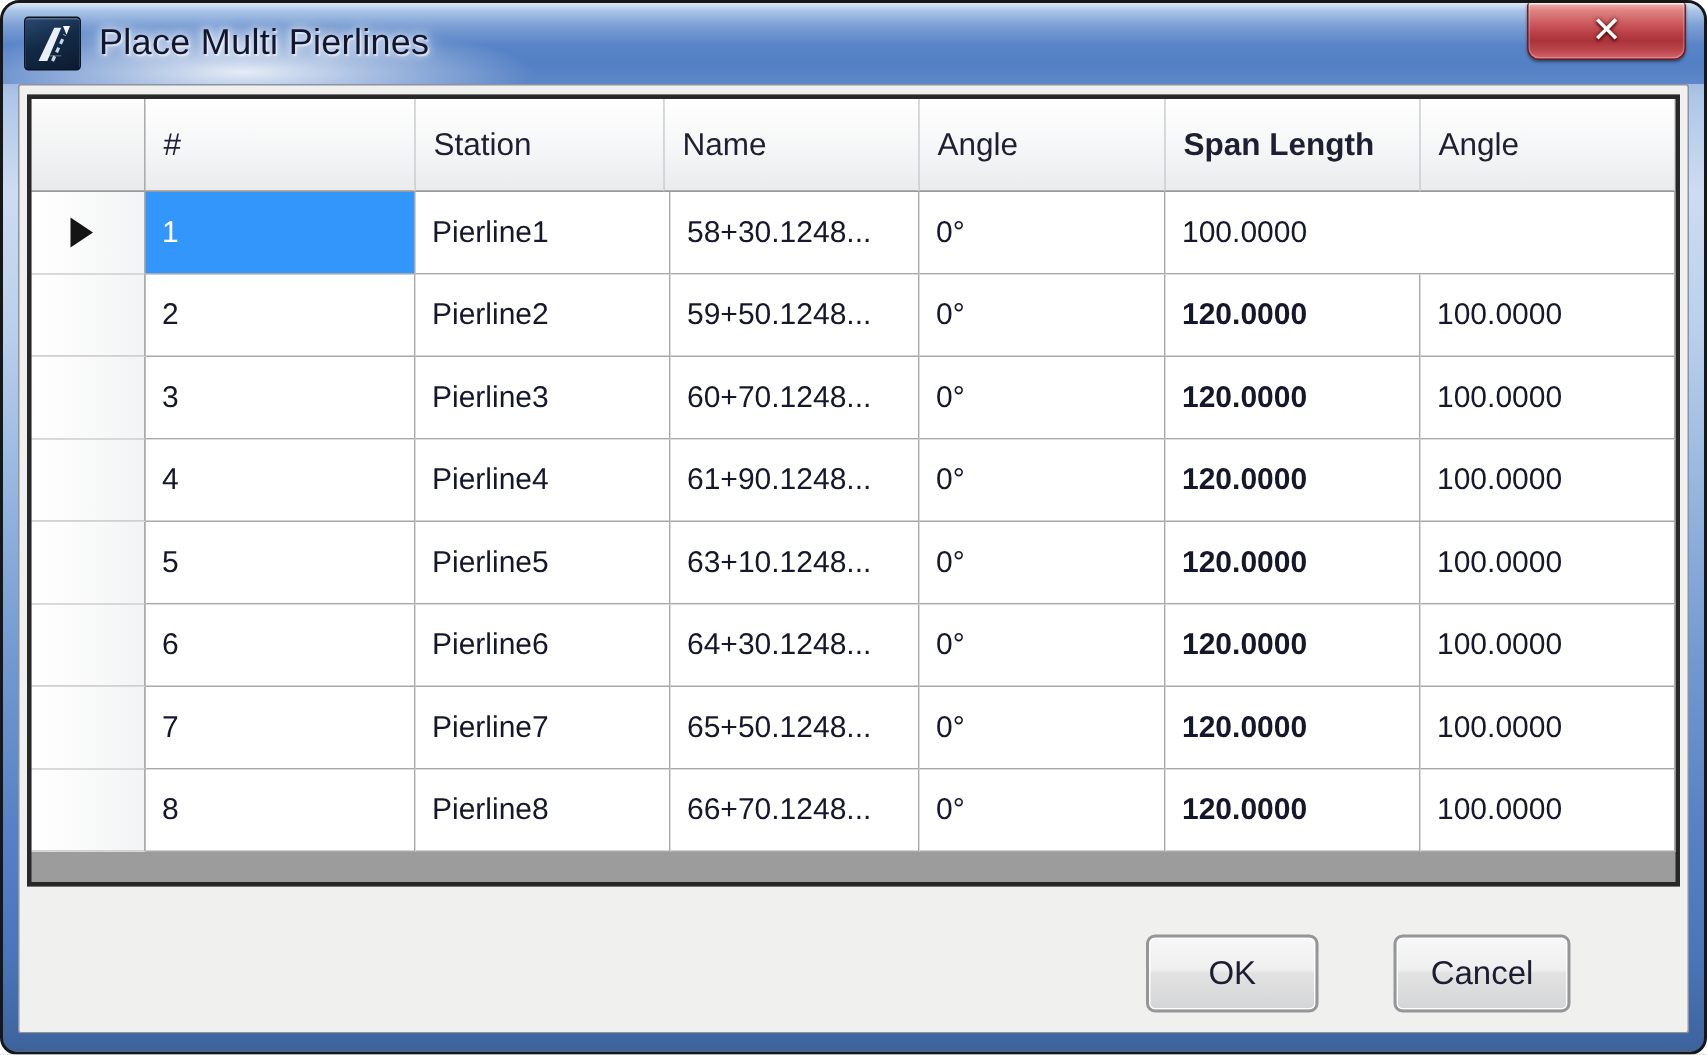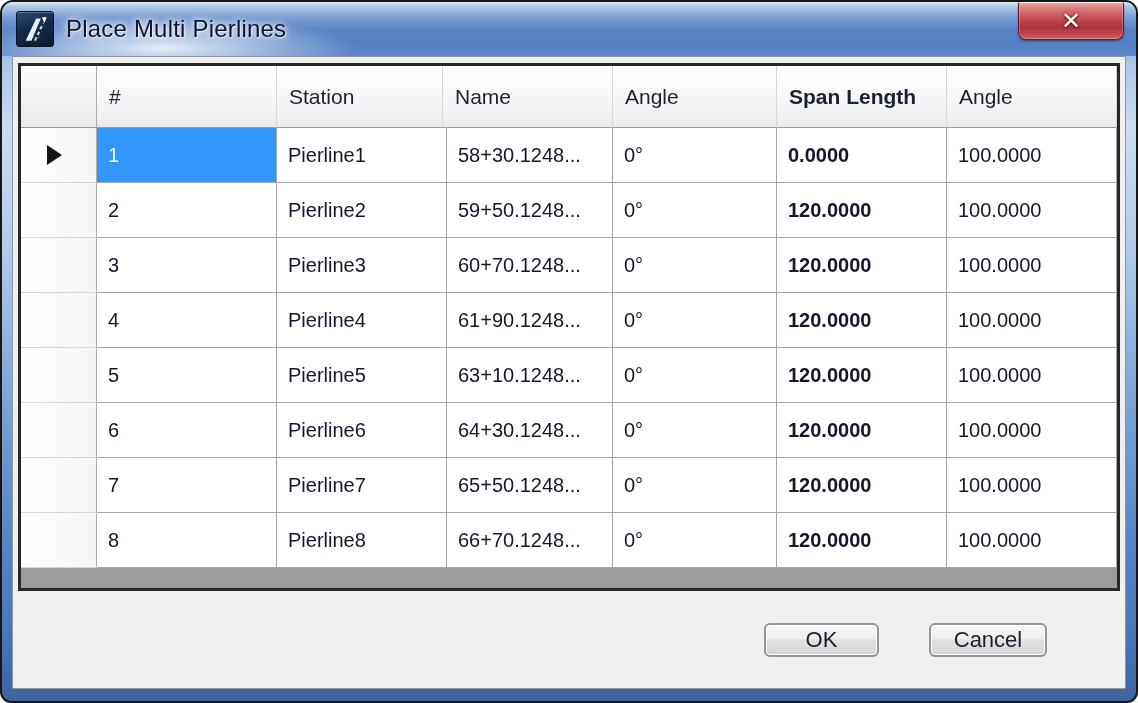--- a/index.html
+++ b/index.html
@@ -114,21 +114,21 @@
   .cell.selected { background: #3296fb; color: #ffffff; }
   .cw-0 { width: 180px; }
   .cw-1 { width: 170px; }
   .cw-2 { width: 166px; }
   .cw-3 { width: 164px; }
   .cw-4 { width: 170px; font-weight: bold; }
   .cw-5 { flex: 1 1 auto !important; }
 
   
   .btn {
-    position: absolute; height: 34px;
+    position: absolute; height: 52px;
     border: 2px solid #949697; border-radius: 6px;
     background: linear-gradient(180deg, #f7f7f7 0%, #efefef 45%, #e2e2e3 50%, #d4d5d6 100%);
     box-shadow: inset 0 0 0 1px #fdfdfd;
     display: flex; align-items: center; justify-content: center;
     font-size: 22px; color: #1b1d30;
     cursor: default;
   }
   .btn-ok { left: 751px; top: 566px; width: 115px; }
   .btn-cancel { left: 916px; top: 566px; width: 118px; }
 </style>
@@ -164,21 +164,20 @@
         <div class="head-cell cw-4">Span Length</div>
         <div class="head-cell cw-5">Angle</div>
       </div>
       <div>
   <div class="grid-row">
     <div class="rowhead current"></div>
     <div class="cell cw-0 selected">1</div>
     <div class="cell cw-1">Pierline1</div>
     <div class="cell cw-2">58+30.1248...</div>
     <div class="cell cw-3">0°</div>
-    <div class="cell cw-4">0.0000</div>
     <div class="cell cw-5">100.0000</div>
   </div>
 
   <div class="grid-row">
     <div class="rowhead"></div>
     <div class="cell cw-0">2</div>
     <div class="cell cw-1">Pierline2</div>
     <div class="cell cw-2">59+50.1248...</div>
     <div class="cell cw-3">0°</div>
     <div class="cell cw-4">120.0000</div>

